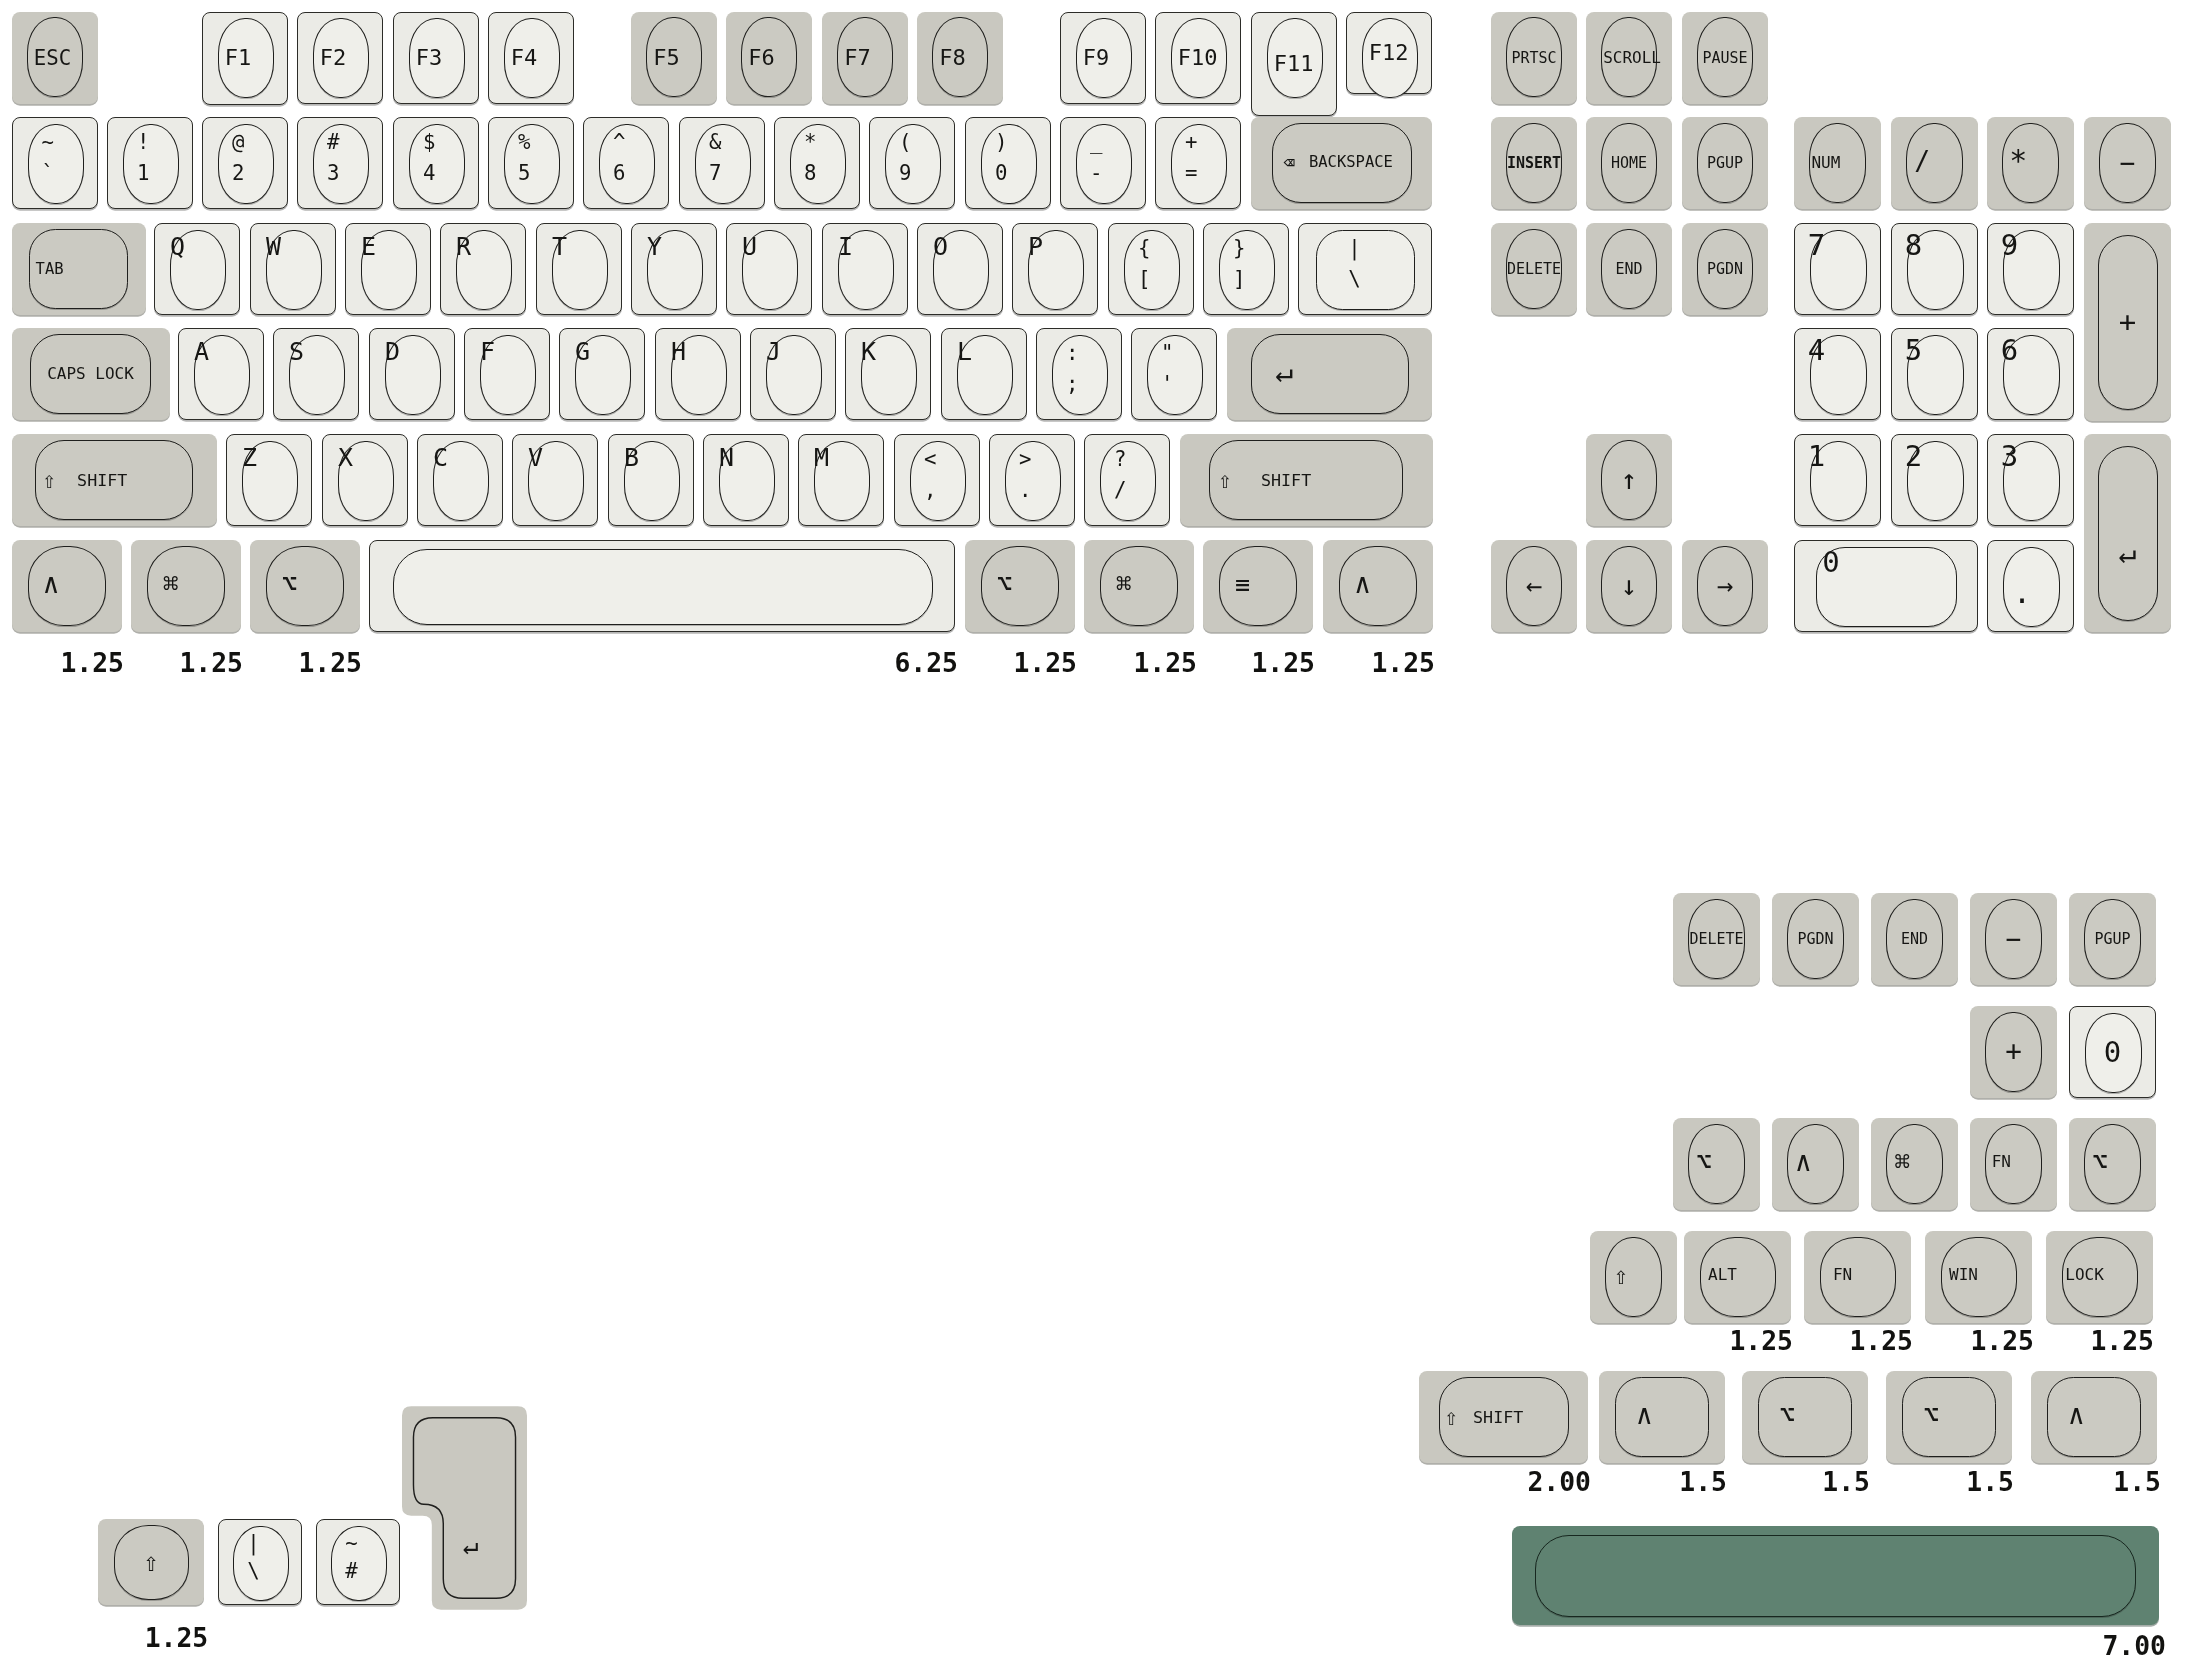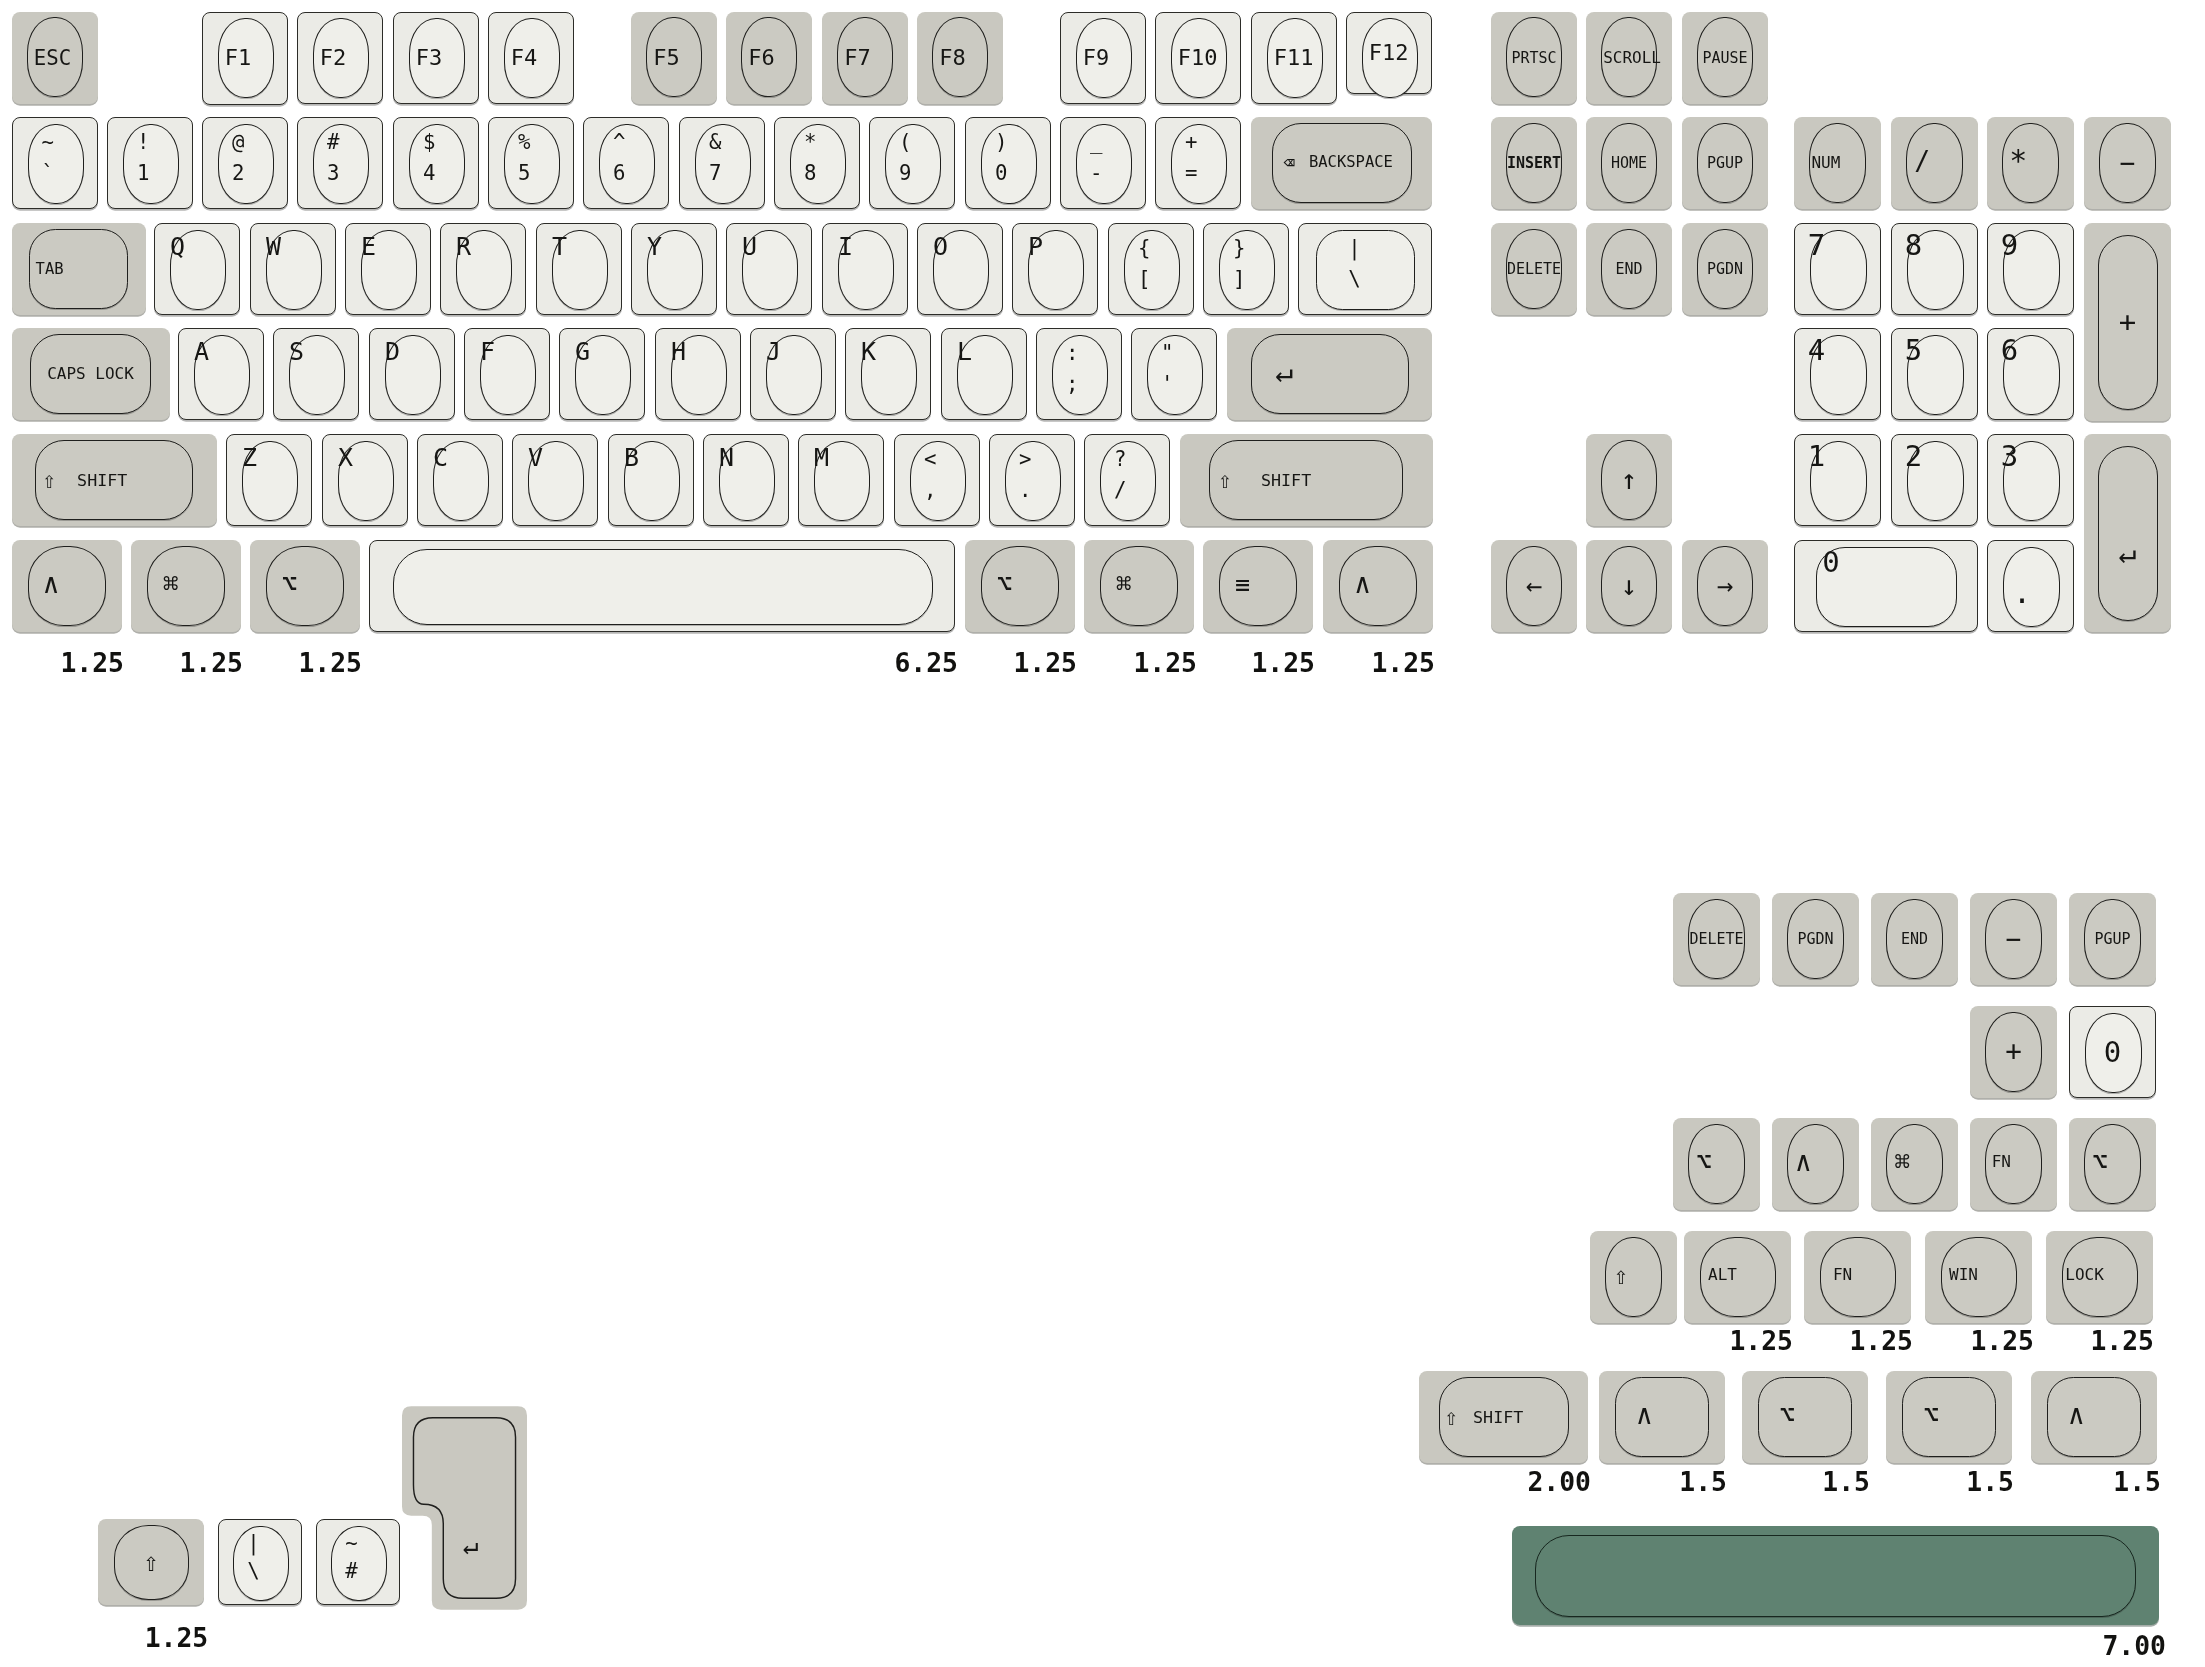--- a/index.html
+++ b/index.html
@@ -63,21 +63,21 @@
       <span class="leg " style="font-size: 22px; left: 26%; top: 50%; transform: translateY(-50%);">F8</span>
     </div>
     <div class="key l" style="left: 1060px; top: 11.5px; width: 86px; height: 92px;">
       <div class="top" style="left: 15px; top: 5.7px; width: 56px; height: 80px; border-radius: 48% / 44%;"></div>
       <span class="leg " style="font-size: 22px; left: 26%; top: 50%; transform: translateY(-50%);">F9</span>
     </div>
     <div class="key l" style="left: 1155px; top: 11.5px; width: 86px; height: 92px;">
       <div class="top" style="left: 15px; top: 5.7px; width: 56px; height: 80px; border-radius: 48% / 44%;"></div>
       <span class="leg " style="font-size: 22px; left: 26%; top: 50%; transform: translateY(-50%);">F10</span>
     </div>
-    <div class="key l" style="left: 1251px; top: 11.5px; width: 86px; height: 92px;">
+    <div class="key l" style="left: 1251px; top: 11.5px; width: 86px; height: 104px;">
       <div class="top" style="left: 15px; top: 5.7px; width: 56px; height: 80px; border-radius: 48% / 44%;"></div>
       <span class="leg " style="font-size: 22px; left: 26%; top: 50%; transform: translateY(-50%);">F11</span>
     </div>
     <div class="key l" style="left: 1346px; top: 11.5px; width: 86px; height: 82px;">
       <div class="top" style="left: 15px; top: 5.7px; width: 56px; height: 80px; border-radius: 48% / 44%;"></div>
       <span class="leg " style="font-size: 22px; left: 26%; top: 50%; transform: translateY(-50%);">F12</span>
     </div>
     <div class="key g" style="left: 1491px; top: 11.5px; width: 86px; height: 92px;">
       <div class="top" style="left: 15px; top: 5.7px; width: 56px; height: 80px; border-radius: 48% / 44%;"></div>
       <span class="leg cen" style="font-size: 15px;">PRTSC</span>

